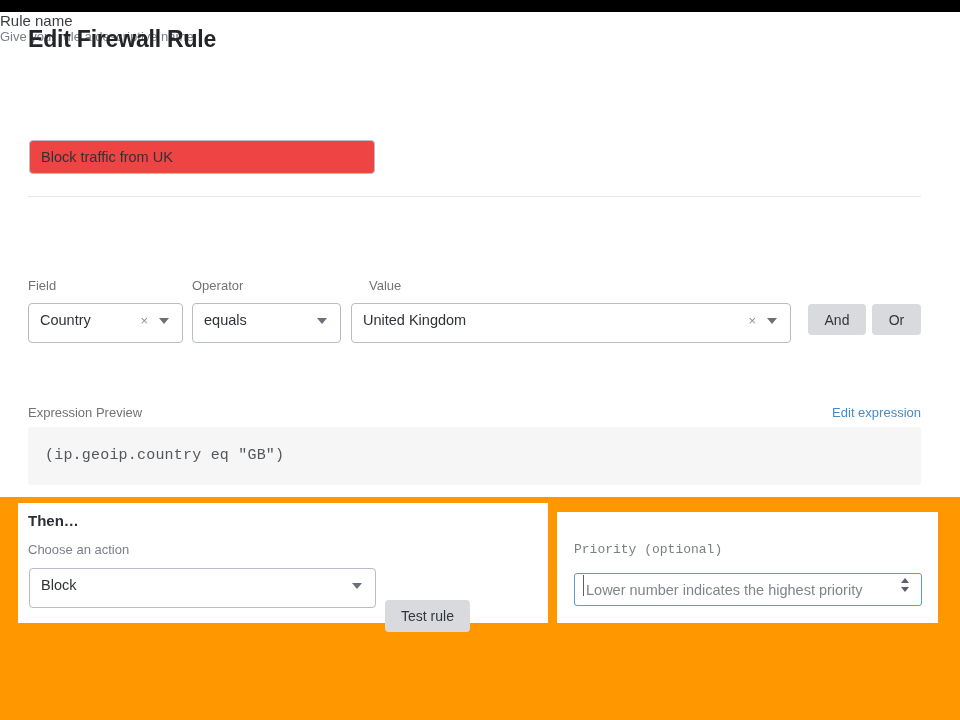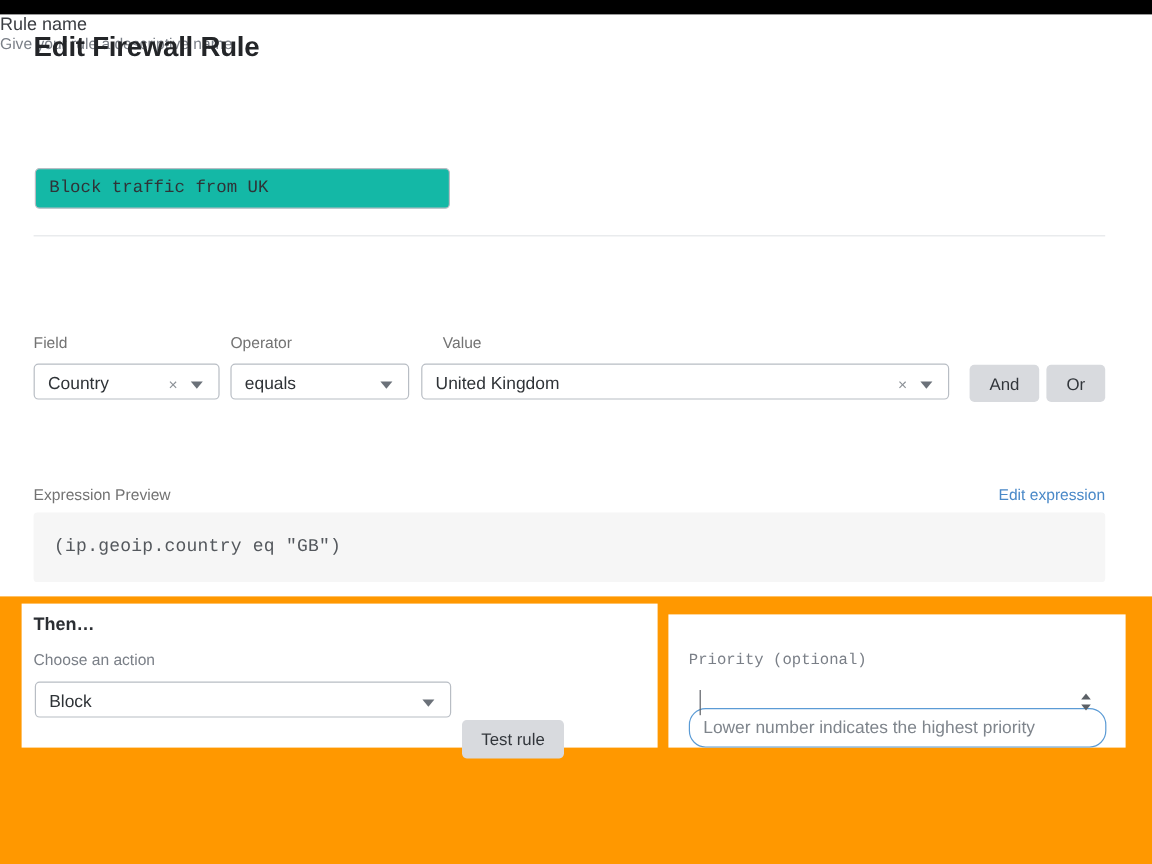--- a/index.html
+++ b/index.html
@@ -51,24 +51,24 @@
     color: #7a7f87;
   }
   .label-small {
     font-size: 13px;
     color: #737373;
   }
 
   .text-input {
     position: absolute;
     box-sizing: border-box;
-    background: #14b8a6;
+    background: #ef4444;
     border: 1px solid #b8bdc4;
     border-radius: 4px;
-    font-family: Liberation Mono, monospace;
+    font-family: Liberation Sans, sans-serif;
     font-size: 14.5px;
     color: #2f3337;
     padding: 0 11px;
     outline: none;
   }
   #rule-name-input {
     left: 29px; top: 128px;
     width: 346px; height: 34px;
   }
 
@@ -92,21 +92,21 @@
   #operator-label { position: absolute; left: 192px; top: 266px; }
   #value-label    { position: absolute; left: 369px; top: 266px; text-align: center; }
 
   
   .select-box {
     position: absolute;
     box-sizing: border-box;
     background: #ffffff;
     border: 1px solid #b8bdc4;
     border-radius: 4px;
-    height: 30px;
+    height: 40px;
   }
   .select-box .sel-text {
     position: absolute;
     left: 11px; top: 0;
     line-height: 32px;
     font-size: 14.5px;
     color: #2f3337;
     white-space: nowrap;
   }
   .clear-x {
@@ -206,25 +206,25 @@
 
   #test-rule-btn { left: 385px; top: 588px; width: 85px; height: 32px; text-align: center; }
 
   #priority-label {
     position: absolute;
     left: 574px; top: 530px; font-family: Liberation Mono, monospace;
   }
   #priority-input {
     position: absolute;
     box-sizing: border-box;
-    left: 574px; top: 578px;
+    left: 574px; top: 561px;
     width: 348px; height: 33px;
     background: #ffffff;
     border: 1px solid #5b9bd5;
-    border-radius: 14px;
+    border-radius: 3px;
     font-family: "Liberation Sans", sans-serif;
     font-size: 14.5px;
     color: #2f3337;
     padding: 0 11px;
     outline: none;
   }
   #priority-input::placeholder { color: #7f858c; opacity: 1; }
 
   .caret {
     position: absolute;

